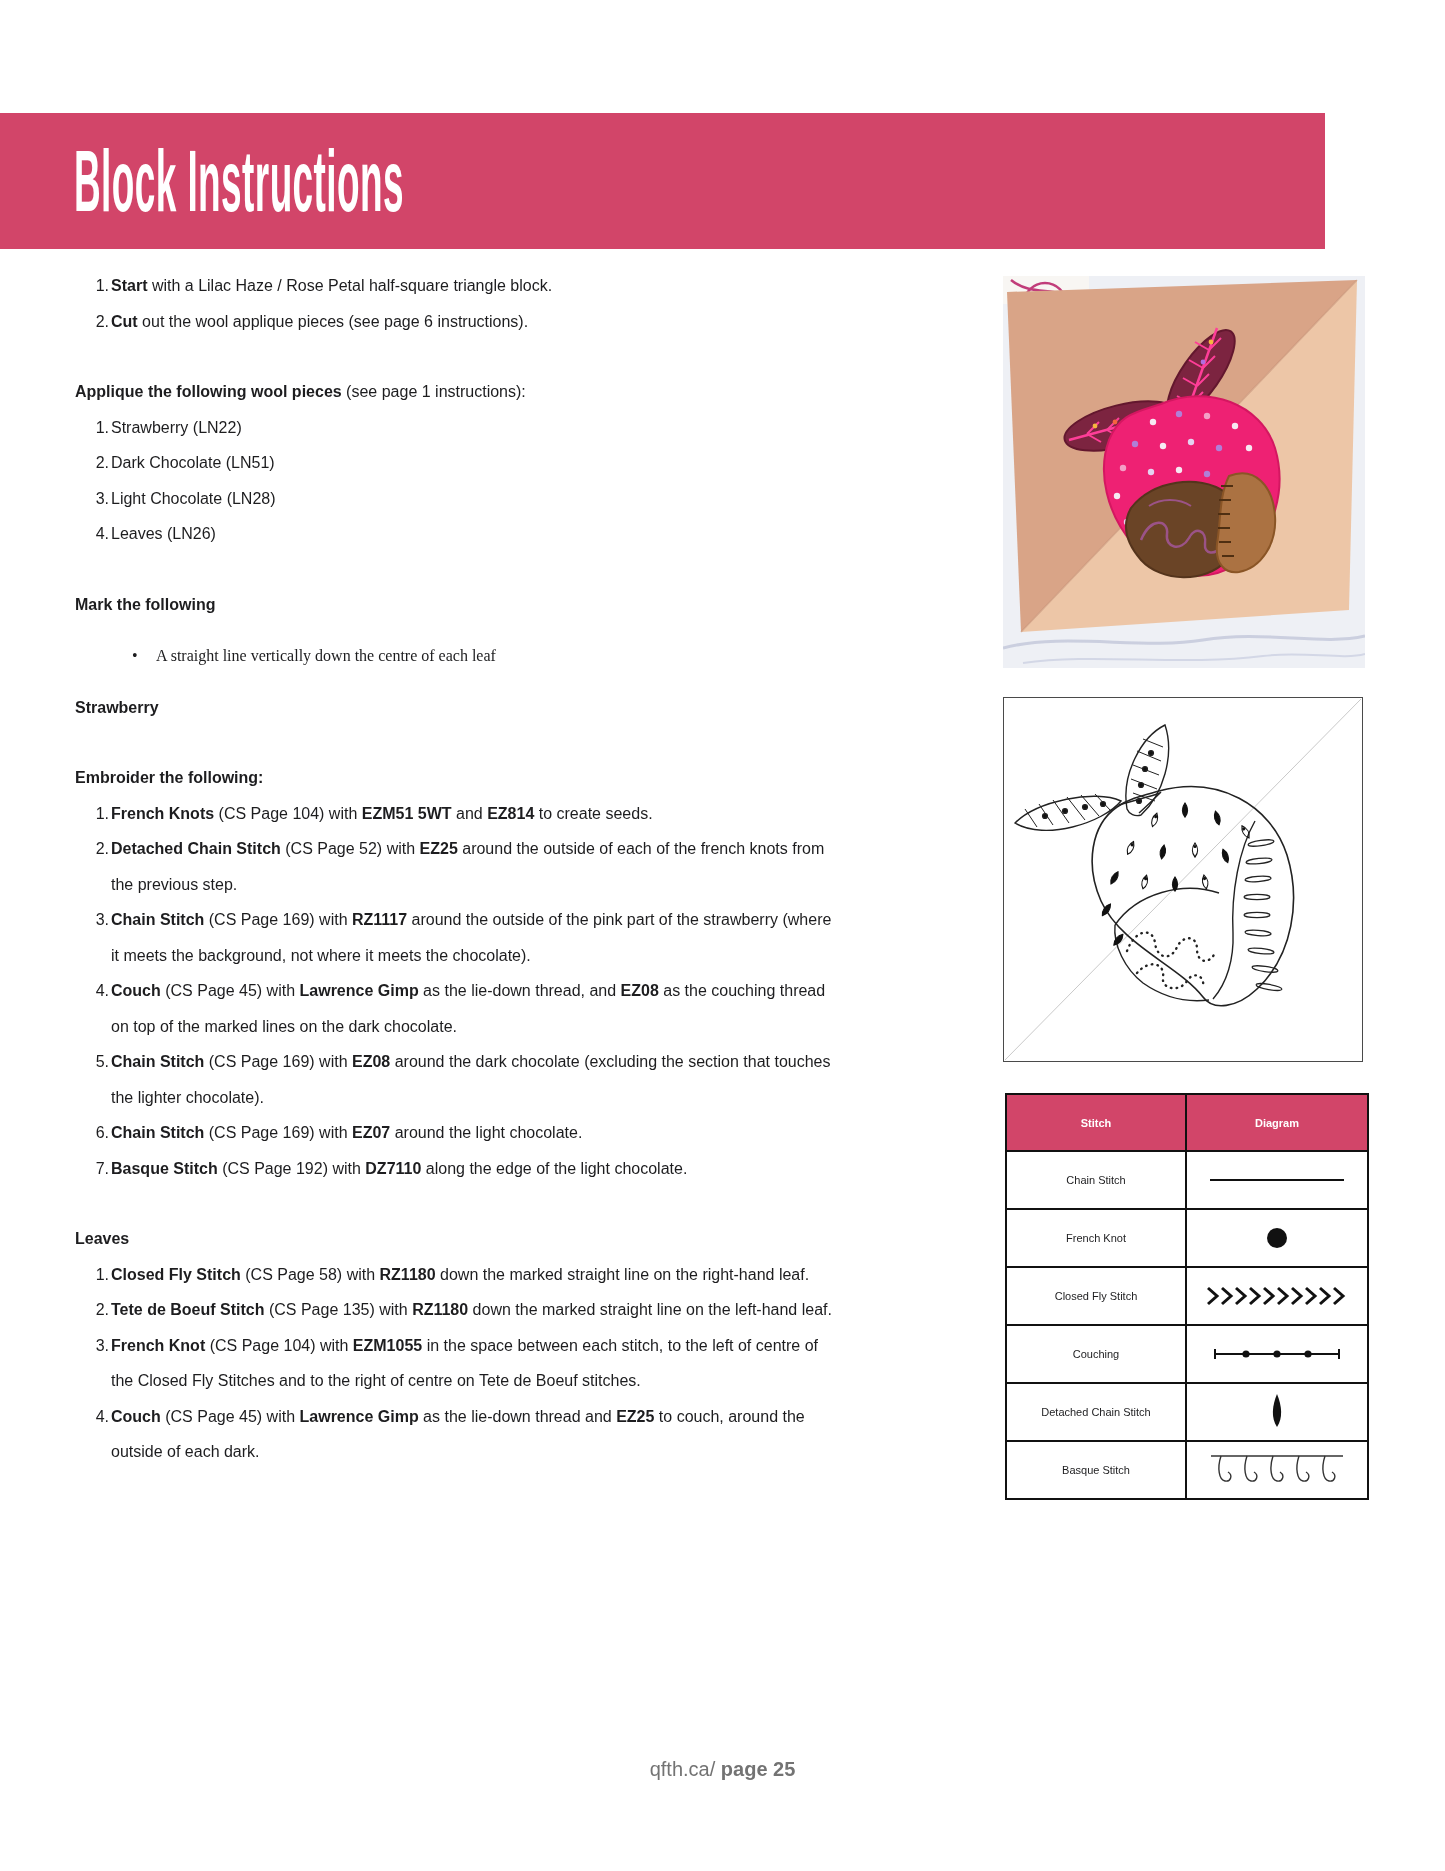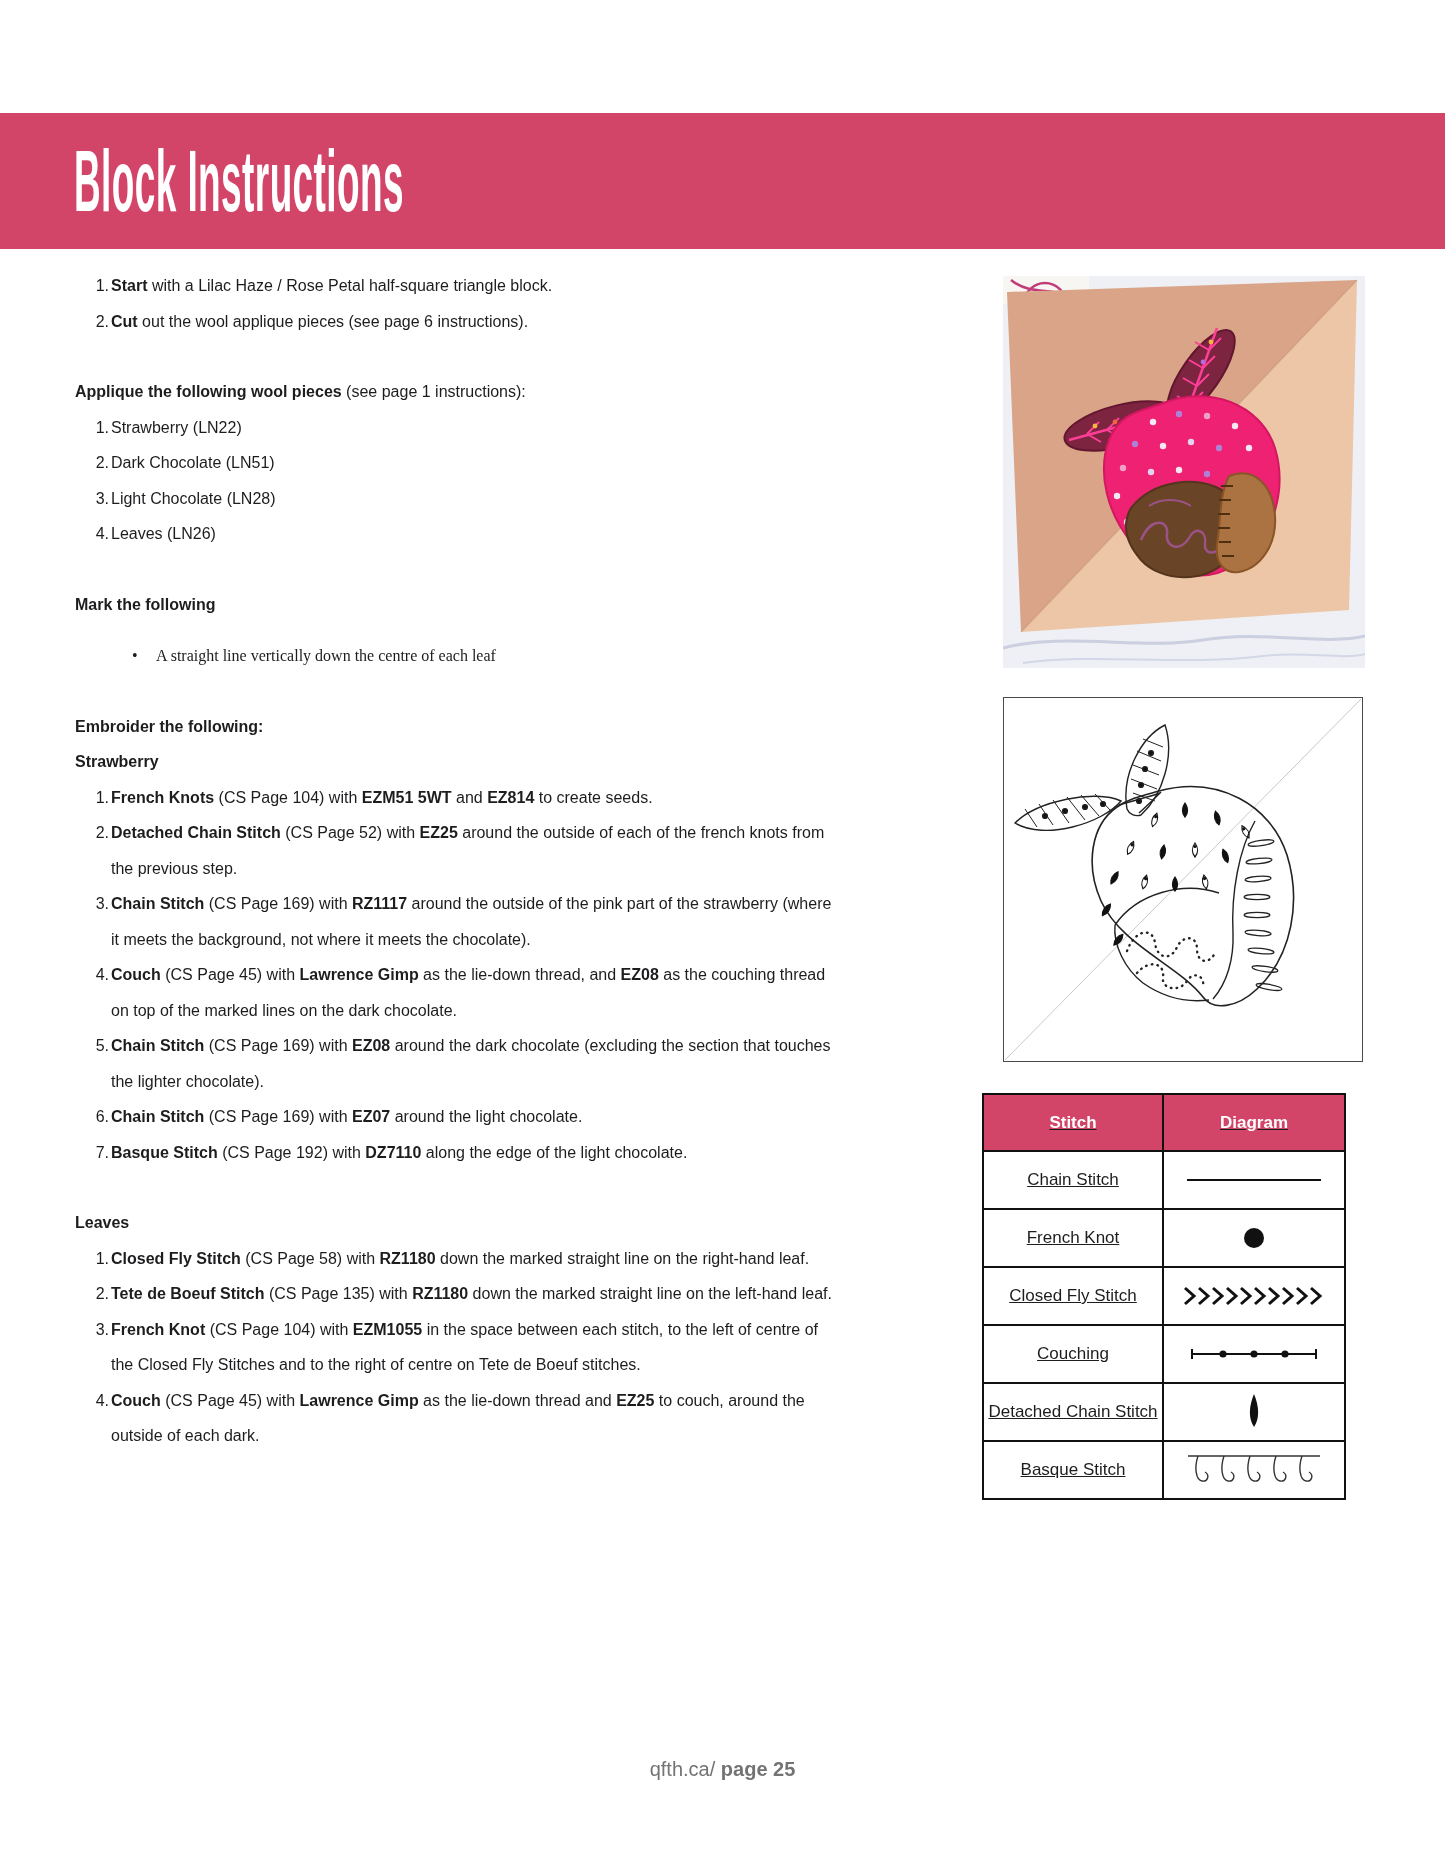--- a/index.html
+++ b/index.html
@@ -4,21 +4,21 @@
 <style>
   * { box-sizing: border-box; }
   html,body { margin:0; padding:0; }
   body {
     width:1445px; height:1871px; position:relative; background:#ffffff;
     font-family:"Liberation Sans", sans-serif; color:#1d1d1f;
     overflow:hidden;
   }
   
   .header-bar {
-    position:absolute; top:113px; left:0; width:1445px; height:136px;
+    position:absolute; top:113px; left:0; width:1325px; height:136px;
     background:var(--accent,#d24569); display:flex; align-items:center;
     padding-left:74px;
   }
   .header-bar h1 { margin:0; line-height:1; }
   .title-inner {
     display:inline-block; color:#ffffff; font-weight:700; font-size:88px;
     letter-spacing:1px; transform:scaleX(0.42); transform-origin:left center;
     white-space:nowrap;
   }
   
@@ -38,23 +38,23 @@
   ul.bullet-list { list-style:none; margin:16px; padding:0 0 0 65px;font-family:Liberation Serif, serif; }
   ul.bullet-list > li { position:relative; }
   ul.bullet-list > li::before {
     content:"\2022"; position:absolute; left:-24px; top:0;
   }
   
   .photo-box { position:absolute; left:1003px; top:276px; width:362px; height:392px; }
   .diagram-box { position:absolute; left:1003px; top:697px; width:360px; height:365px; }
   
   .stitch-table {
-    position:absolute; left:982px; top:1093px; width:362px;
+    position:absolute; left:1005px; top:1093px; width:362px;
     border-collapse:collapse; table-layout:fixed;
-    font-size:17px; color:#1d1d1f;text-decoration:underline;
+    font-size:11px; color:#1d1d1f;
   }
   .stitch-table th, .stitch-table td {
     border:2px solid var(--table-border,#111111); text-align:center; vertical-align:middle;
     padding:0;
   }
   .stitch-table th {
     height:57px; background:var(--accent,#d24569); color:#ffffff; font-weight:700;
   }
   .stitch-table td { height:58px; background:#ffffff; }
   .stitch-table col.c1 { width:180px; }
@@ -87,22 +87,22 @@
     <li><span>Dark Chocolate (LN51)</span></li>
     <li><span>Light Chocolate (LN28)</span></li>
     <li><span>Leaves (LN26)</span></li>
   </ol>
 
   <div class="sec-head">Mark the following</div>
   <ul class="bullet-list">
     <li>A straight line vertically down the centre of each leaf</li>
   </ul>
 
+  <div class="sec-head nogap">Strawberry</div>
   <div class="sec-head">Embroider the following:</div>
-  <div class="sec-head nogap">Strawberry</div>
   <ol class="num-list">
     <li><b>French Knots</b><span> (CS Page 104) with </span><b>EZM51 5WT</b><span> and </span><b>EZ814</b><span> to create seeds.</span></li>
     <li><b>Detached Chain Stitch</b><span> (CS Page 52) with </span><b>EZ25</b><span> around the outside of each of the french knots from the previous step.</span></li>
     <li><b>Chain Stitch</b><span> (CS Page 169) with </span><b>RZ1117</b><span> around the outside of the pink part of the strawberry (where it meets the background, not where it meets the chocolate).</span></li>
     <li><b>Couch</b><span> (CS Page 45) with </span><b>Lawrence Gimp</b><span> as the lie-down thread, and </span><b>EZ08</b><span> as the couching thread on top of the marked lines on the dark chocolate.</span></li>
     <li><b>Chain Stitch</b><span> (CS Page 169) with </span><b>EZ08</b><span> around the dark chocolate (excluding the section that touches the lighter chocolate).</span></li>
     <li><b>Chain Stitch</b><span> (CS Page 169) with </span><b>EZ07</b><span> around the light chocolate.</span></li>
     <li><b>Basque Stitch</b><span> (CS Page 192) with </span><b>DZ7110</b><span> along the edge of the light chocolate.</span></li>
   </ol>
 

